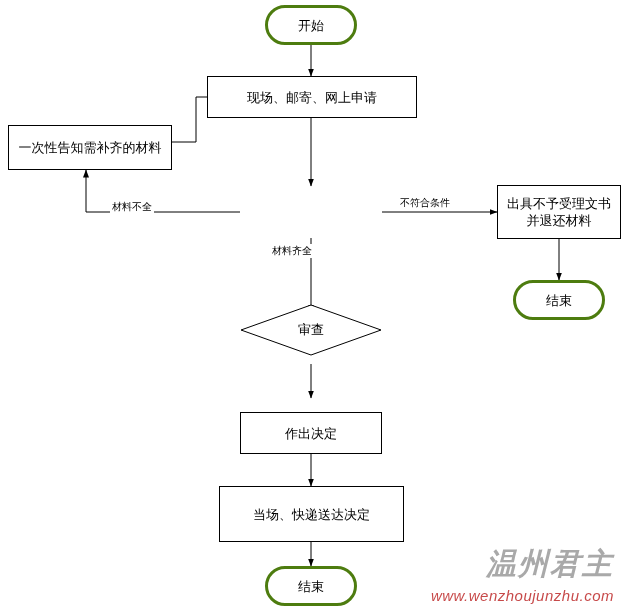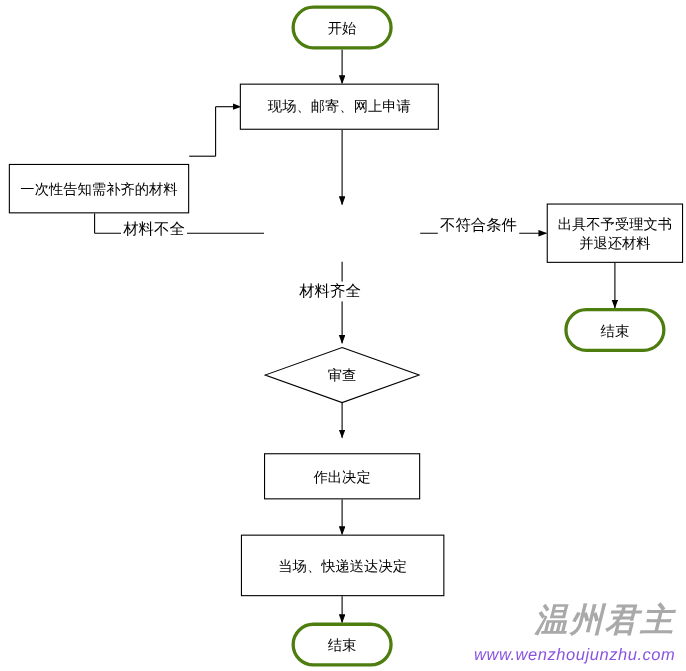--- a/index.html
+++ b/index.html
@@ -46,21 +46,21 @@
     width: 100%;
     height: 100%;
     display: flex;
     align-items: center;
     justify-content: center;
     font-size: 13px;
     color: #000000;
   }
   .edge-label {
     position: absolute;
-    font-size: 14px;
+    font-size: 10px;
     color: #000000;
     background: #ffffff;
     white-space: nowrap;
     padding: 0 2px;
   }
   svg.lines {
     position: absolute;
     left: 0;
     top: 0;
     width: 624px;
@@ -79,21 +79,21 @@
     font-family: "Liberation Serif", serif;
     font-size: 30px;
     font-weight: bold;
     color: #8d8d8d;
     opacity: 0.75;
     letter-spacing: 2px;
   }
   .watermark .wm-sub {
     font-family: "Liberation Sans", sans-serif;
     font-size: 15px;
-    color: #6d28d9;
+    color: #b91c1c;
     opacity: 0.8;
     letter-spacing: 0.5px;
     margin-top: 2px;
   }
 </style>
 </head>
 <body>
 
 <div id="canvas">
 
@@ -127,58 +127,58 @@
       <line x1="311" y1="440" x2="311" y2="486" marker-end="url(#arrow)"></line>
 
       <line x1="311" y1="528" x2="311" y2="566" marker-end="url(#arrow)"></line>
     </g>
   </svg>
 
   <div class="node terminator" style="left:265px; top:5px; width:92px; height:40px;">
     <span>开始</span>
   </div>
 
-  <div class="node rect" style="left:218px; top:76px; width:181px; height:42px;font-family:Liberation Mono, monospace;">
+  <div class="node rect" style="left:207px; top:76px; width:210px; height:42px;">
     <span>现场、邮寄、网上申请</span>
   </div>
 
-  <div class="node rect" style="left:8px; top:125px; width:164px; height:45px; padding:0 8px;margin-top:24px;">
+  <div class="node rect" style="left:8px; top:125px; width:164px; height:45px; padding:0 8px;">
     <span>一次性告知需补齐的材料</span>
   </div>
 
 
   <div class="node rect" style="left:497px; top:185px; width:124px; height:54px; padding:12px 6px;">
     <span>出具不予受理文书并退还材料</span>
   </div>
 
   <div class="node terminator" style="left:513px; top:280px; width:92px; height:40px;">
     <span>结束</span>
   </div>
 
-  <div class="diamond-wrap" style="left:240px; top:315px; width:142px; height:52px;">
+  <div class="diamond-wrap" style="left:240px; top:304px; width:142px; height:52px;">
     <svg width="142" height="52" viewBox="0 0 142 52">
       <polygon points="71,1 141,26 71,51 1,26" fill="#ffffff" stroke="#000000" stroke-width="1"></polygon>
     </svg>
     <div class="label">审查</div>
   </div>
 
   <div class="node rect" style="left:240px; top:412px; width:142px; height:42px;">
     <span>作出决定</span>
   </div>
 
   <div class="node rect" style="left:219px; top:486px; width:185px; height:56px;">
     <span>当场、快递送达决定</span>
   </div>
 
   <div class="node terminator" style="left:265px; top:566px; width:92px; height:40px;">
     <span>结束</span>
   </div>
 
   <div class="edge-label" style="left:110px; top:200px;">材料不全</div>
   <div class="edge-label" style="left:398px; top:196px;">不符合条件</div>
-  <div class="edge-label" style="left:270px; top:256px;">材料齐全</div>
+  <div class="edge-label" style="left:270px; top:244px;">材料齐全</div>
 
   <div class="watermark">
     <div class="wm-main">温州君主</div>
     <div class="wm-sub">www.wenzhoujunzhu.com</div>
   </div>
 
 </div>
 
 </body></html>

